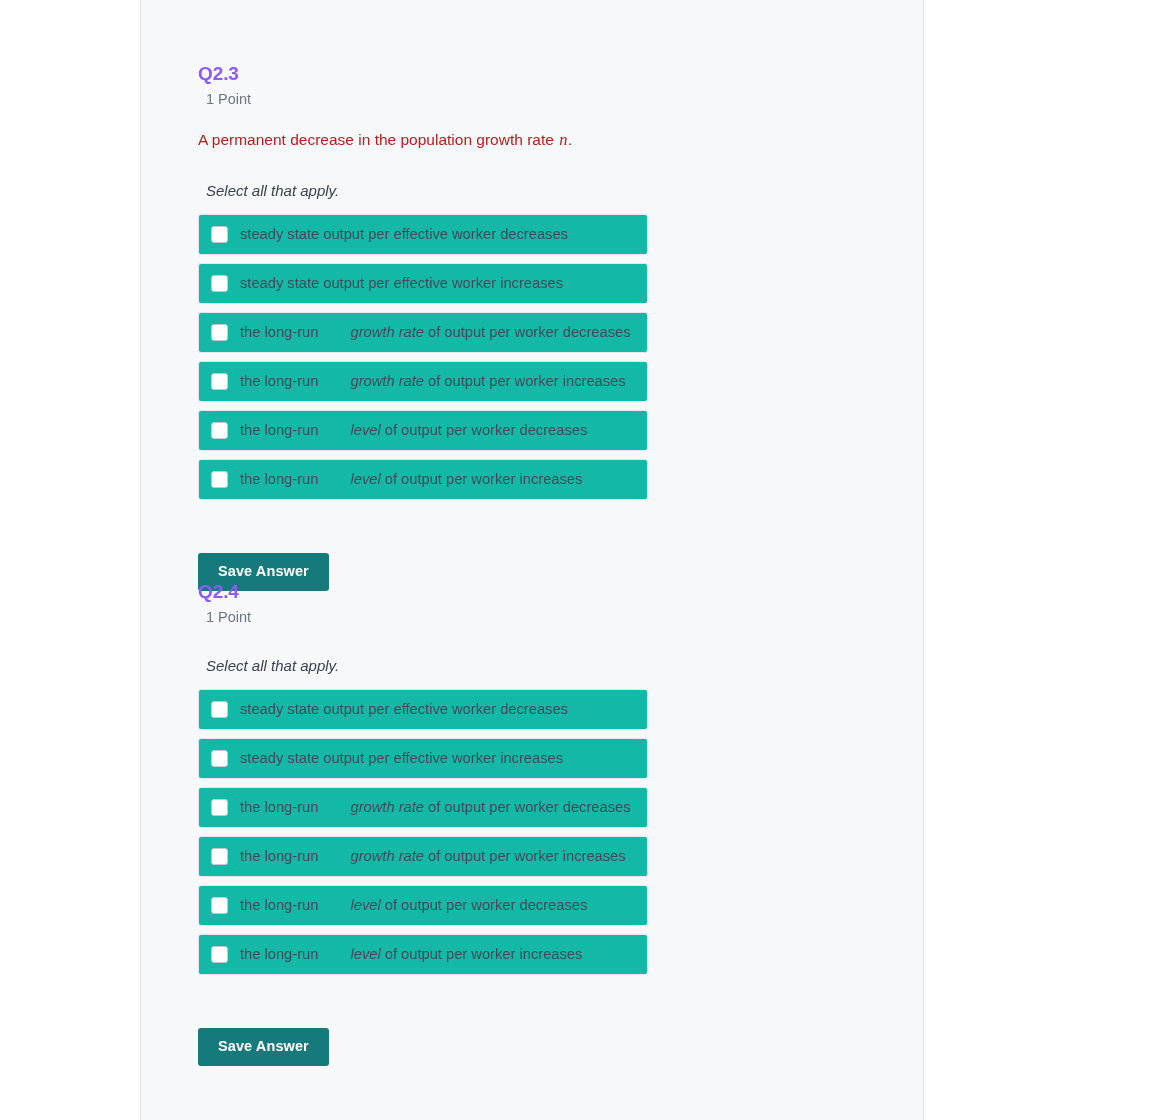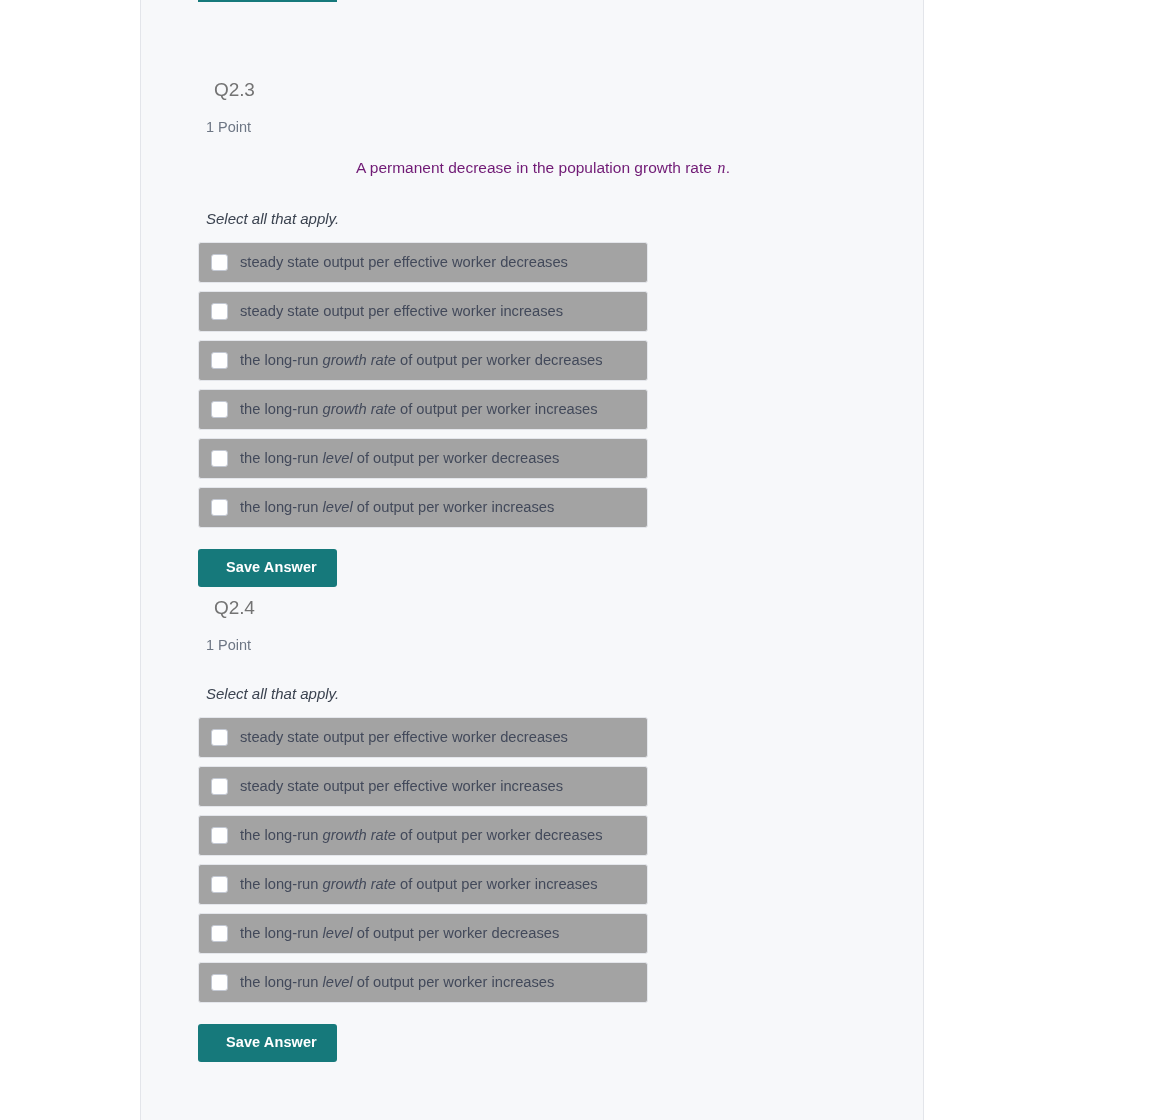--- a/index.html
+++ b/index.html
@@ -45,54 +45,54 @@
 
   .save-button {
     display: inline-block;
     background: #16797b;
     color: #ffffff;
     font-size: 14.5px;
     font-weight: bold;
     letter-spacing: 0.1px;
     border: none;
     border-radius: 3px;
-    padding: 10px 20px 11px 28px;
+    padding: 10px 20px 11px 20px;
     cursor: pointer;
     line-height: 1.15;
     font-family: "Liberation Sans", sans-serif;
+    margin-top: 32px;
   }
 
   .question-block {
     position: absolute;
     left: 57px;
     width: 690px;
   }
 
   .q-title {
     font-size: 19px;
-    font-weight: normal;
-    color: #737373;
+    font-weight: bold;
+    color: #8b5cf6;
     letter-spacing: -0.1px;
-    margin: 16px;
+    margin: 0;
     line-height: 1.25;
   }
 
   .q-points {
     font-size: 14.5px;
     color: #6d7684;
     margin: 4px 0 0 8px;
     line-height: 1.3;
   }
 
   .q-prompt {
     font-size: 15.5px;
-    color: #701a75;
+    color: #b91c1c;
     margin: 19px 0 0 0;
     line-height: 1.45;
-    text-align: center;
   }
 
   .mathvar {
     font-family: "Liberation Serif", serif;
     font-style: italic;
     font-size: 16.5px;
     padding-left: 1px;
     letter-spacing: 0.2px;
   }
 
@@ -107,21 +107,21 @@
   .options {
     margin-top: 14px;
   }
 
   .option-row {
     display: flex;
     align-items: center;
     box-sizing: border-box;
     width: 450px;
     min-height: 41px;
-    background: #a3a3a3;
+    background: #14b8a6;
     border: 1px solid #e4e6eb;
     border-radius: 3px;
     margin-bottom: 8px;
     padding: 0 12px;
     cursor: pointer;
   }
 
   .option-checkbox {
     flex: 0 0 auto;
     width: 15px;
@@ -135,20 +135,21 @@
 
   .option-label {
     font-size: 14.7px;
     color: #42495a;
     line-height: 1.35;
     white-space: nowrap;
   }
 
   .option-label em {
     font-style: italic;
+    margin-left: 28px;
   }
 
   .btn-row {
     margin-top: 21px;
   }
 </style>
 </head>
 <body>
 
 <div class="page">

